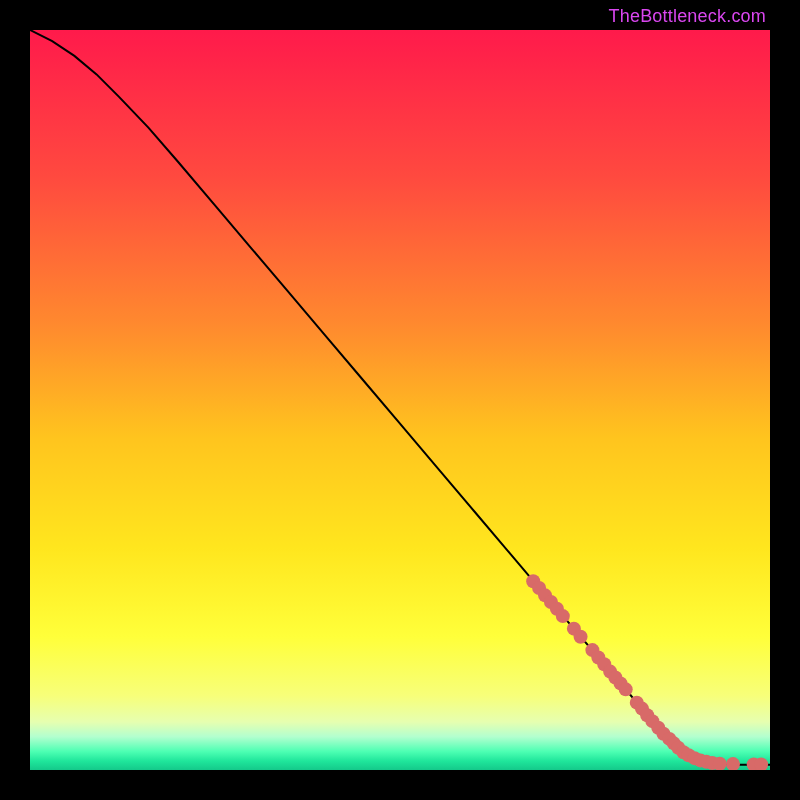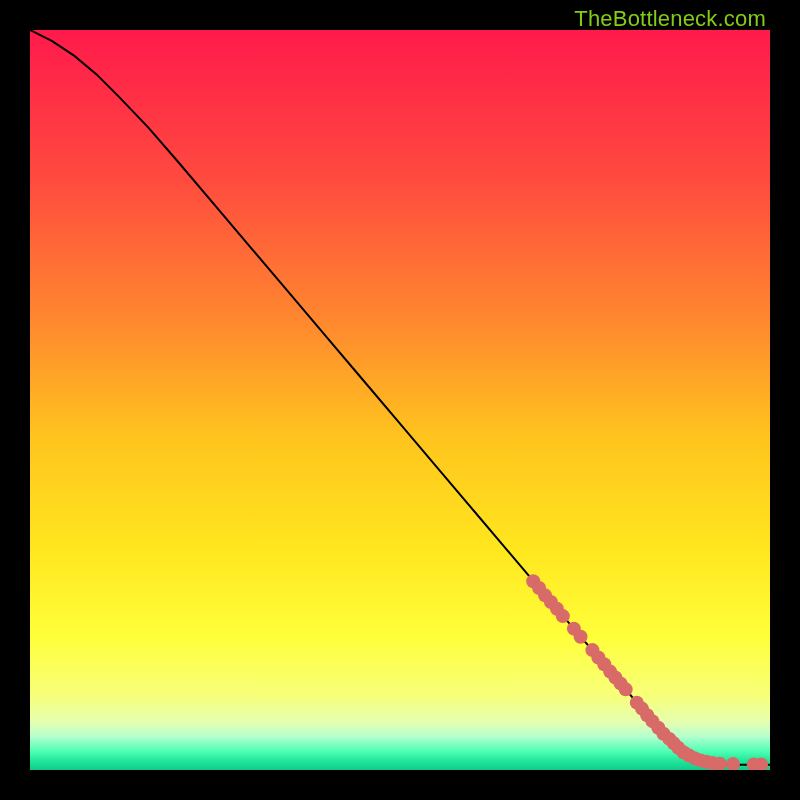--- a/index.html
+++ b/index.html
@@ -23,22 +23,22 @@
     position: absolute;
     left: 0;
     top: 0;
     width: 740px;
     height: 740px;
   }
   .watermark {
     position: absolute;
     top: 6px;
     right: 34px;
-    color: #84cc16;
-    font-size: 22px;
+    color: #d946ef;
+    font-size: 18px;
     font-weight: 500;
     letter-spacing: 0.2px;
     user-select: none;
   }
 </style>
 </head>
 <body>
 
 <div class="watermark">TheBottleneck.com</div>
 

